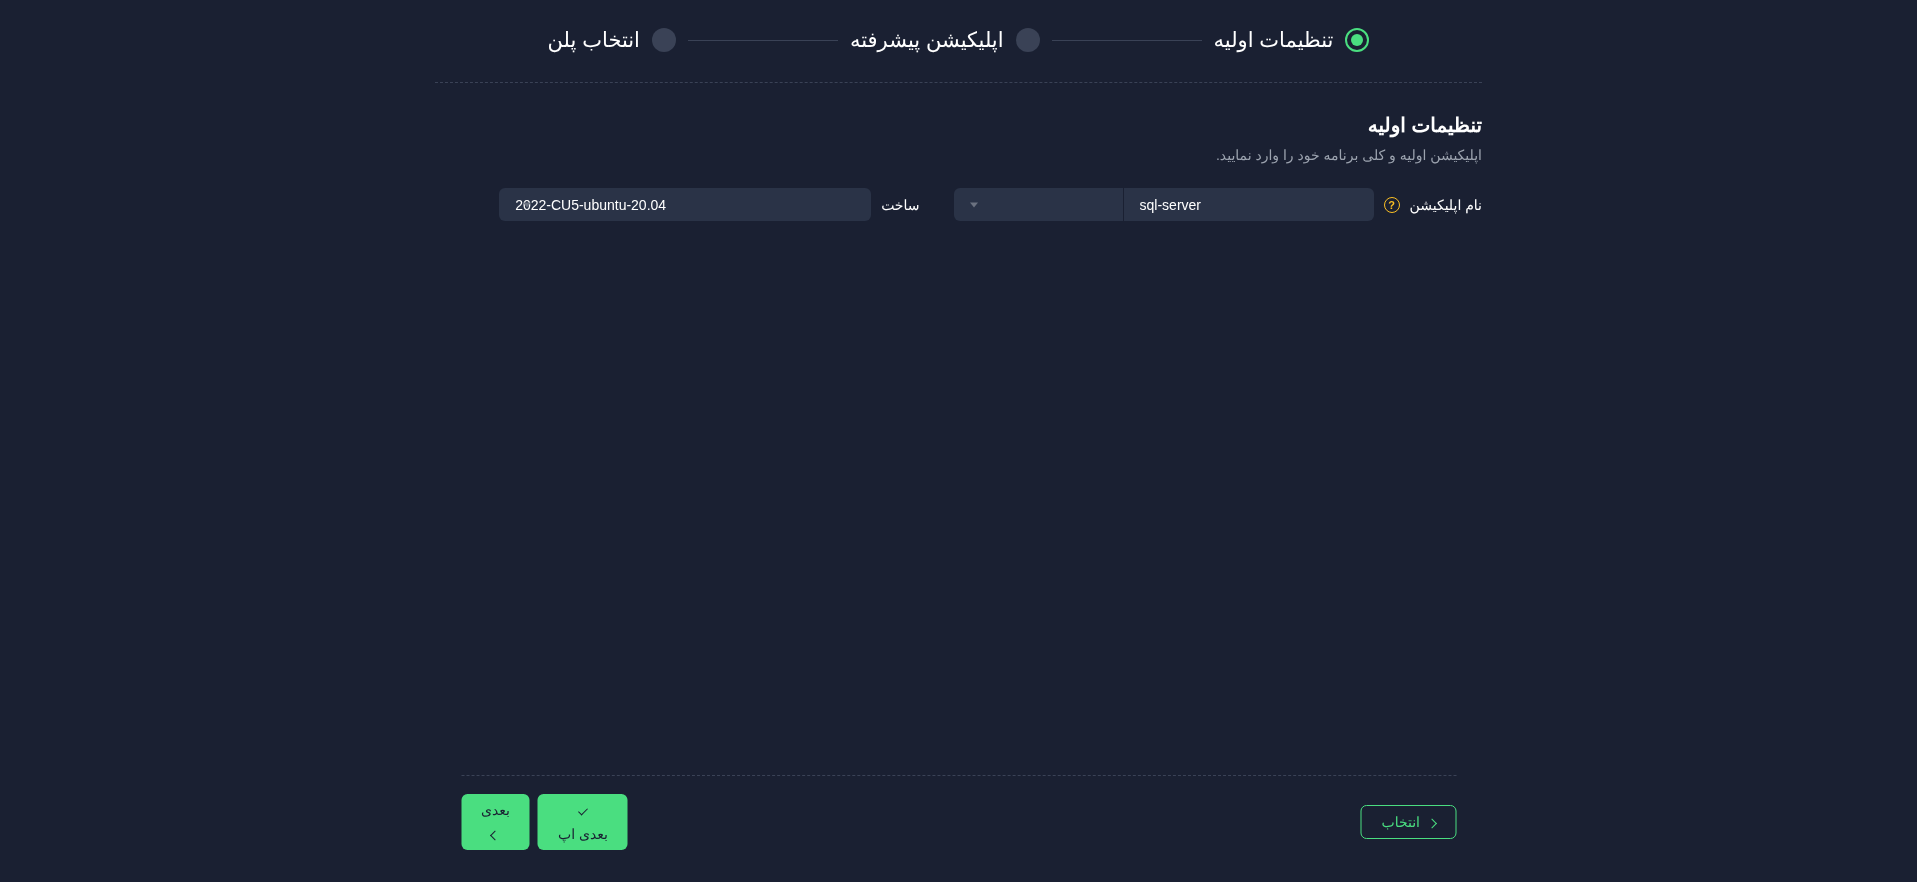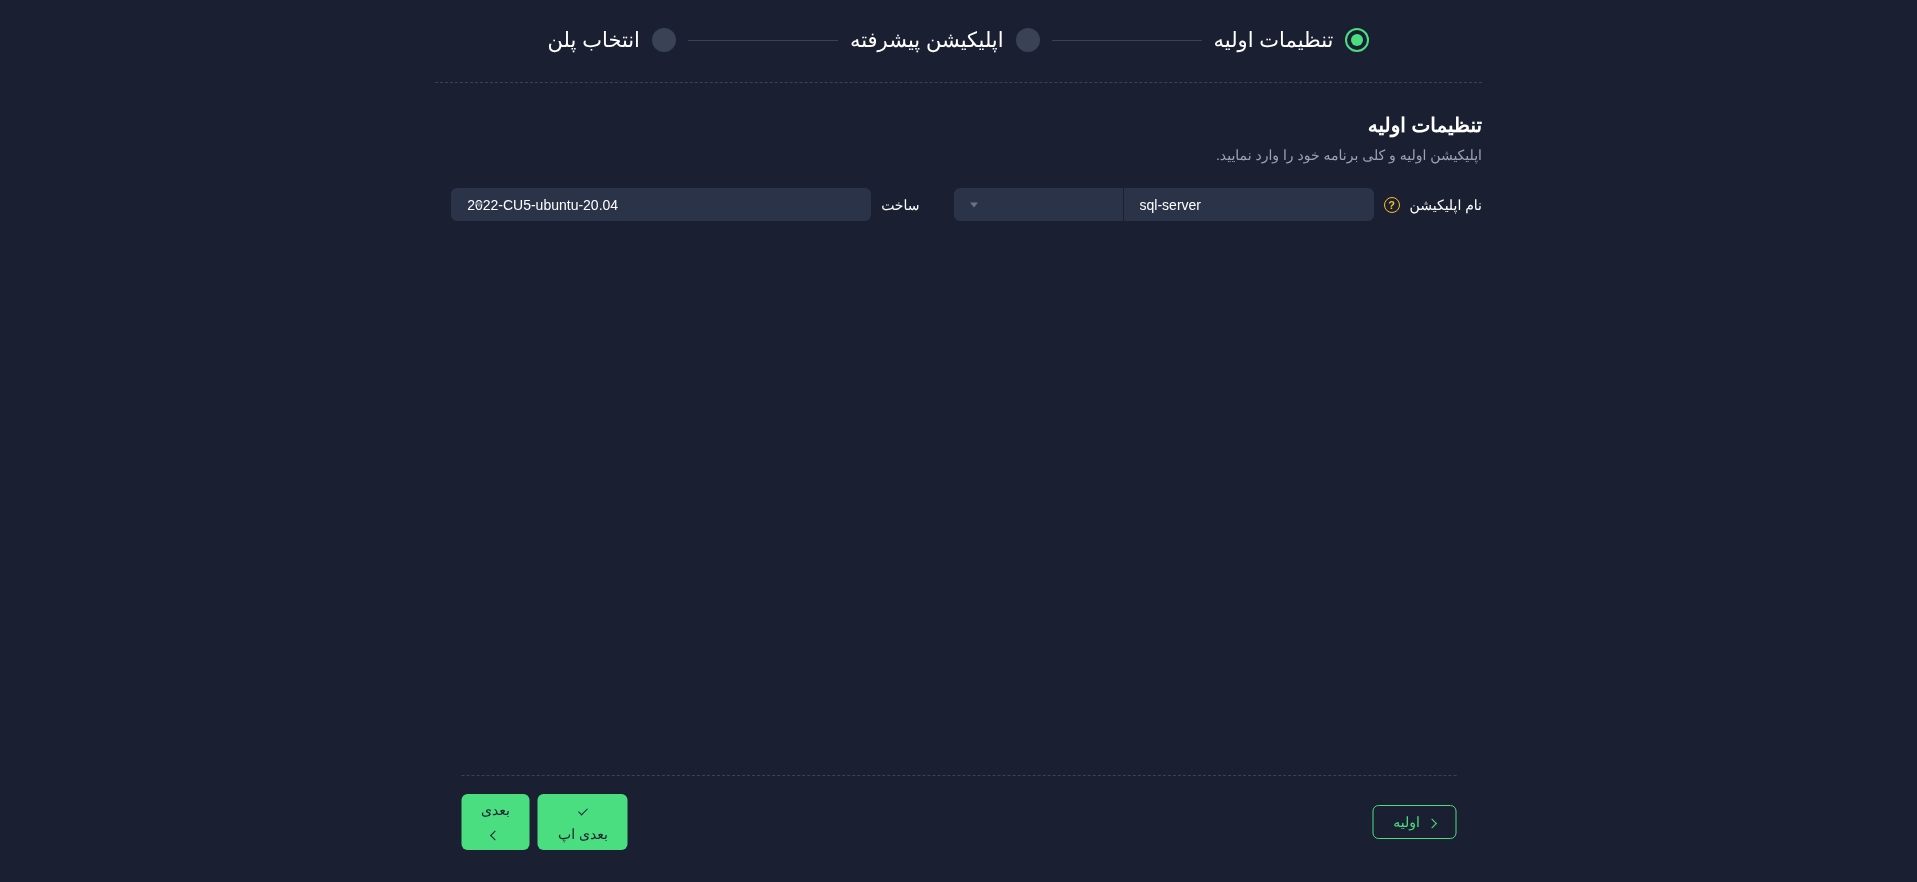--- a/index.html
+++ b/index.html
@@ -183,21 +183,21 @@
   position: relative;
 }
 
 .version-select {
   background-color: #2a3347;
   border: none;
   color: #ffffff;
   padding: 9px 16px;
   font-size: 14px;
   border-radius: 6px;
-  width: 420px;
+  width: 372px;
   height: 33px;
   appearance: none;
   cursor: pointer;
   direction: ltr;
   text-align: left;
 }
 
 .version-select-wrapper::after {
   content: '';
   position: absolute;
@@ -345,21 +345,21 @@
       </div>
     </div>
   </div>
 </div>
 
 <div class="footer">
   <div class="footer-divider"></div>
   <div class="footer-buttons">
     <button class="btn btn-outline">
       <span class="btn-icon chevron-right"></span>
-      <span>اولیه</span>
+      <span>انتخاب</span>
     </button>
     <div class="footer-left">
       <button class="btn btn-primary">
         <span class="btn-icon check-icon"></span>
         <span>بعدی اپ</span>
       </button>
       <button class="btn btn-primary">
         <span>بعدی</span>
         <span class="btn-icon chevron-left"></span>
       </button>

